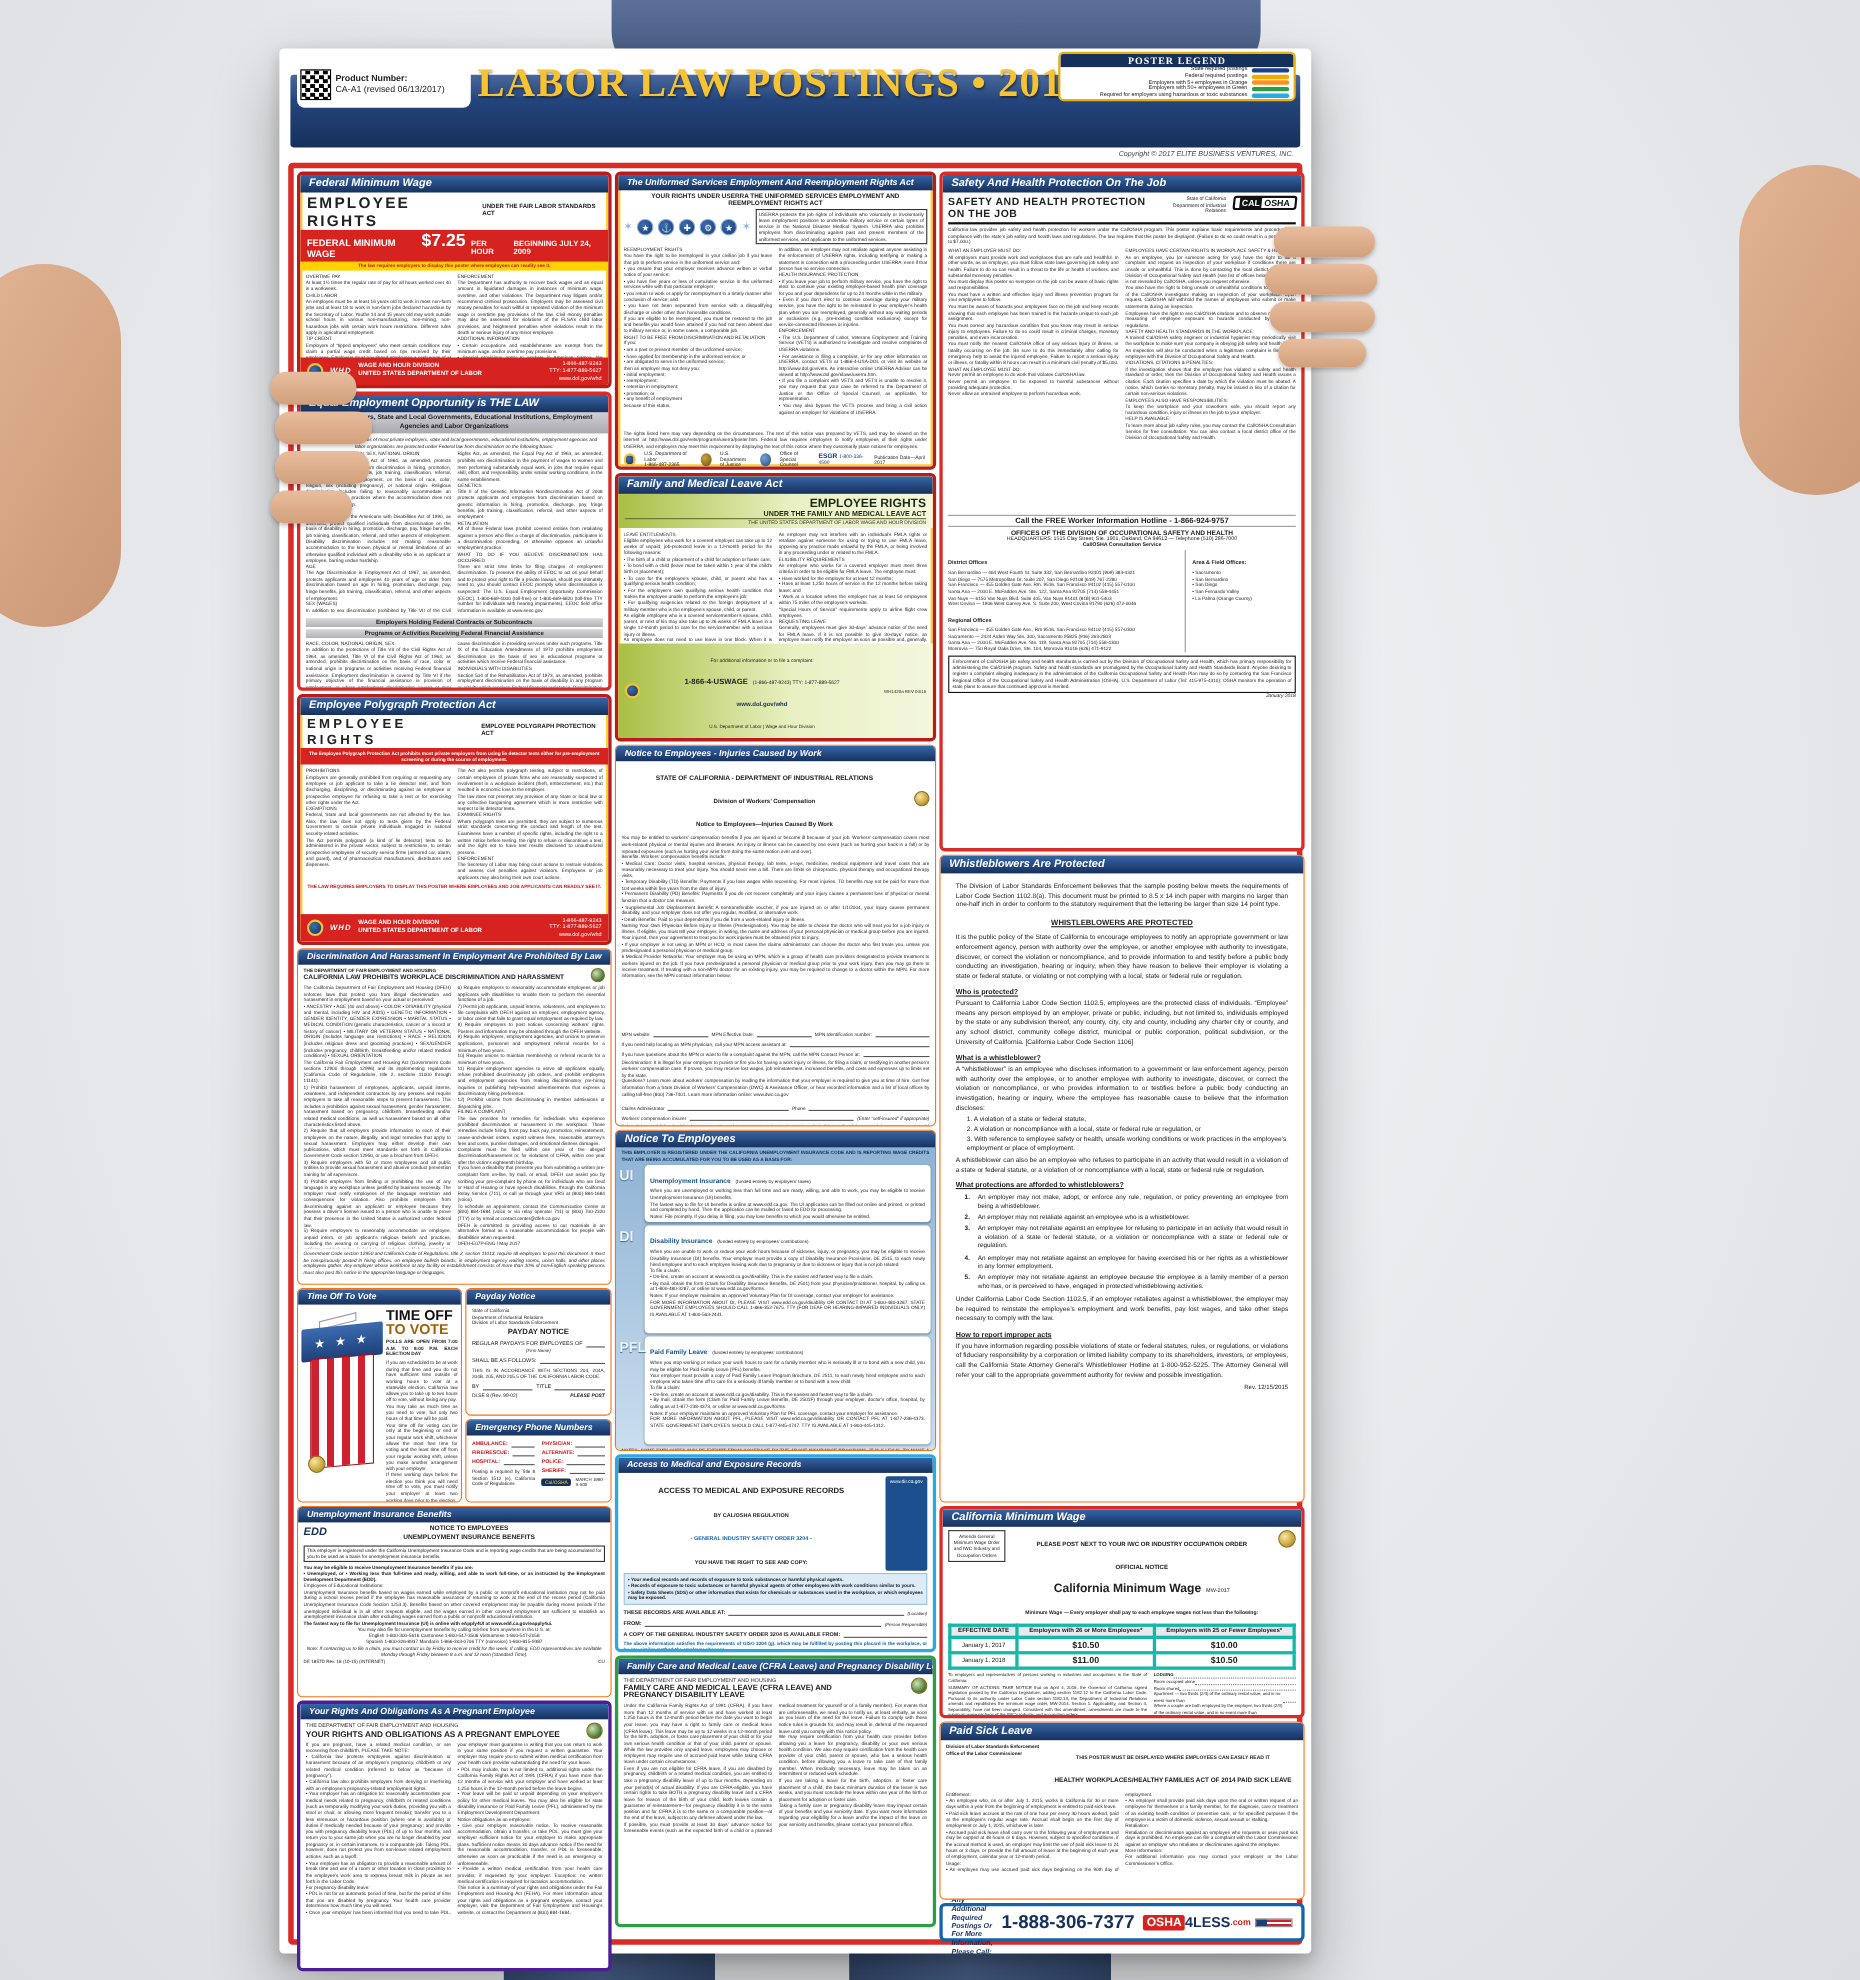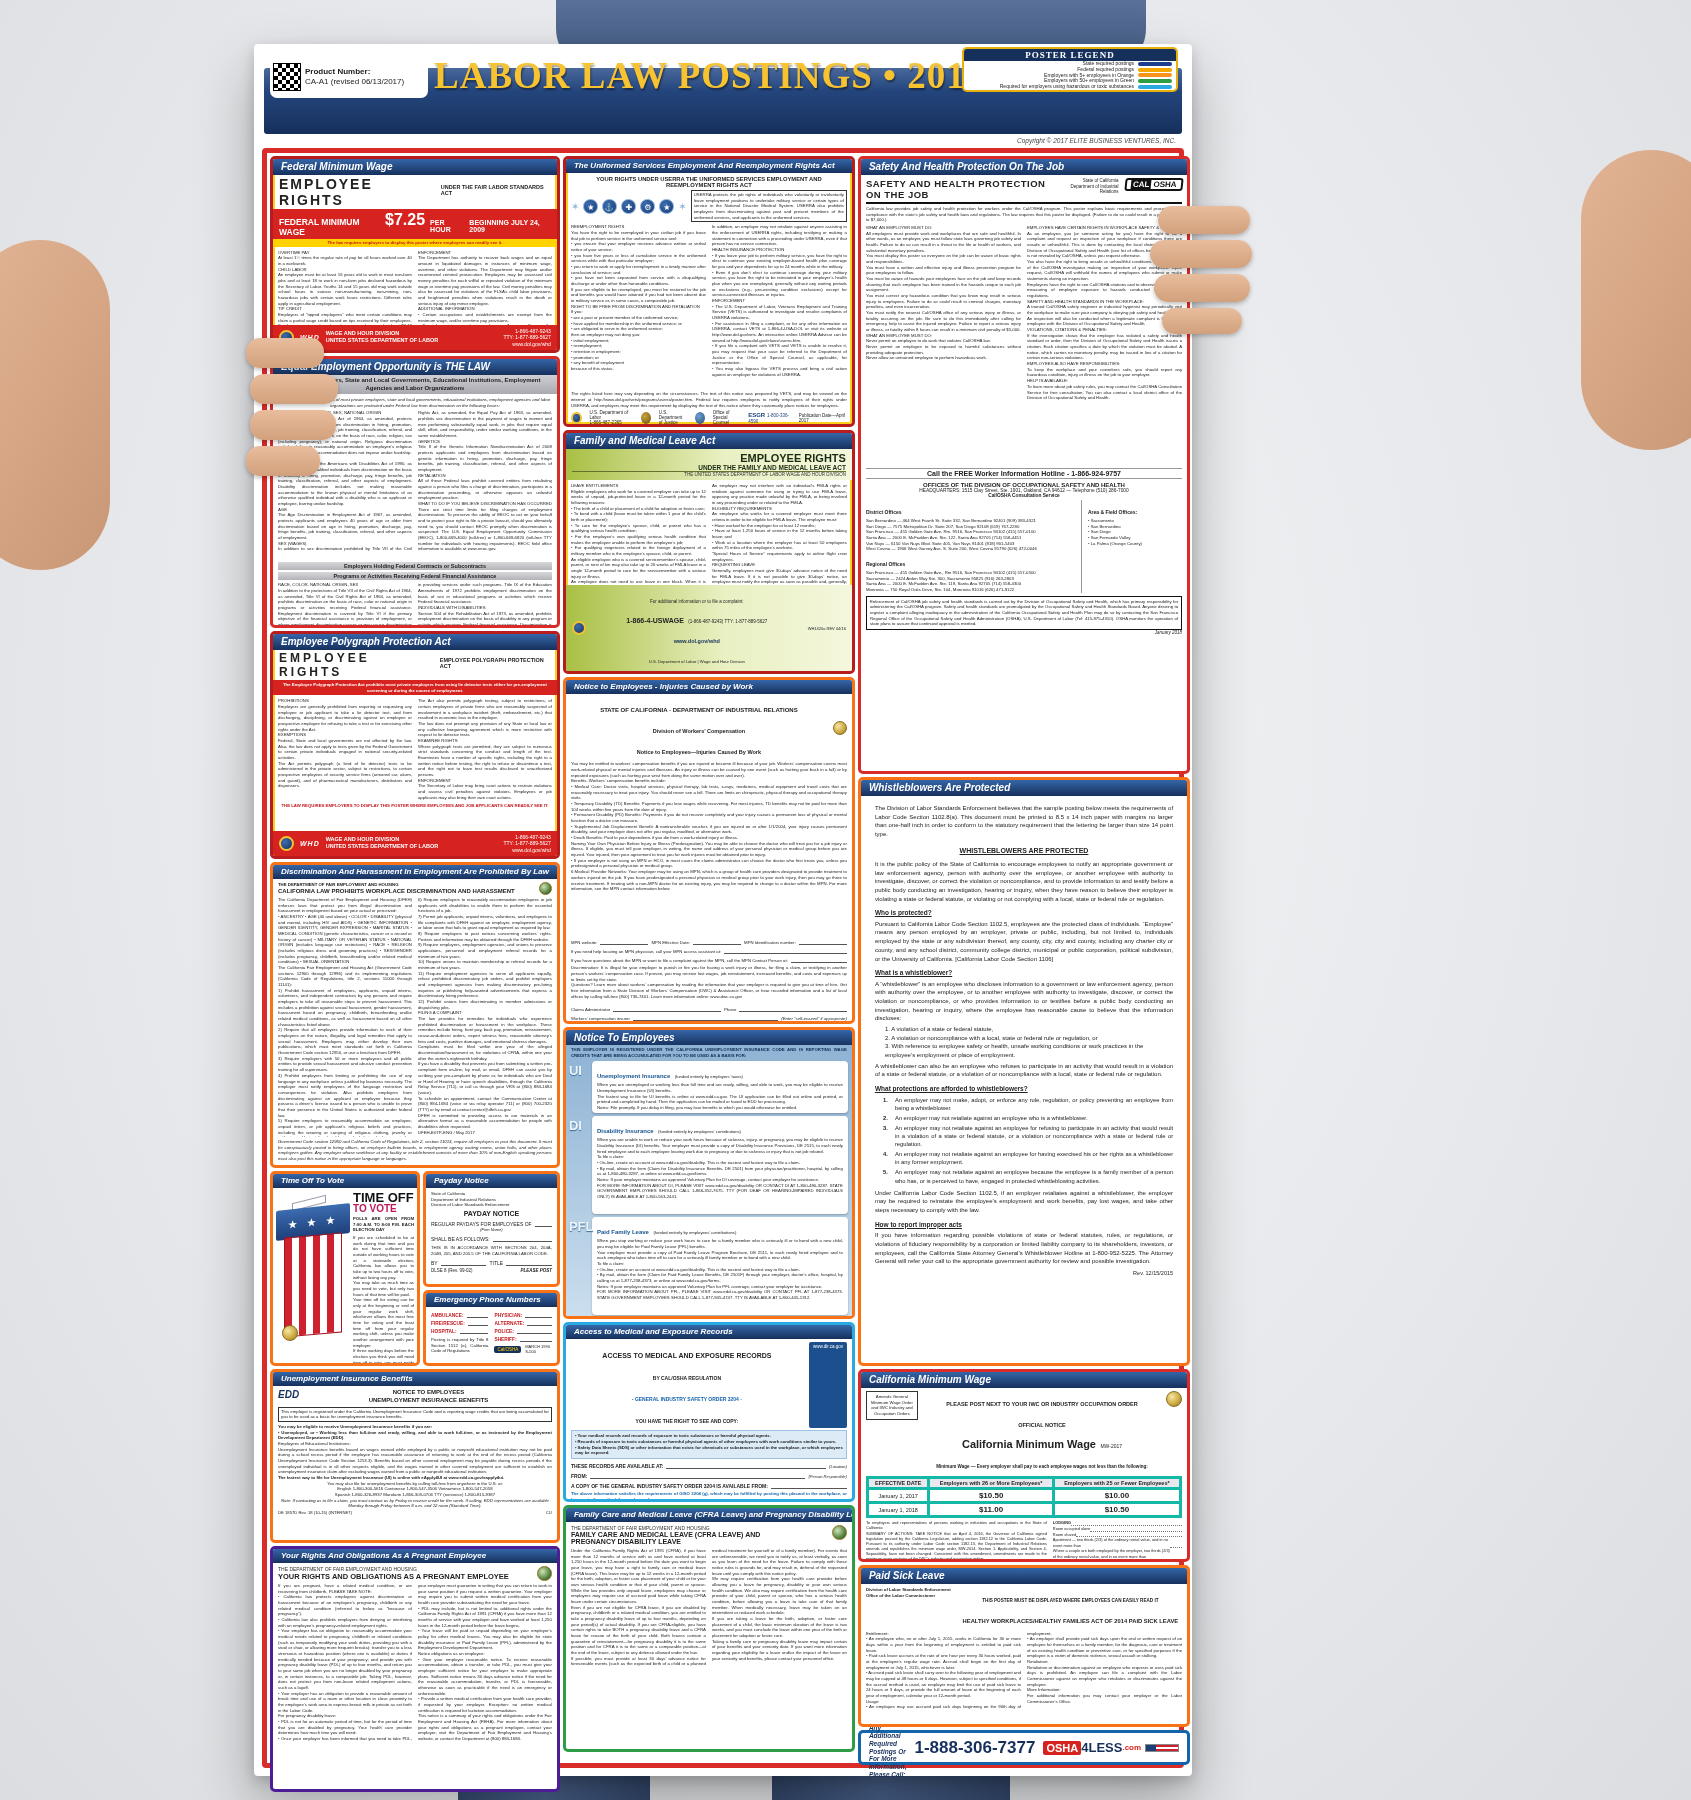--- a/index.html
+++ b/index.html
@@ -37,21 +37,21 @@
   .legend-row .sw{width:34px;height:4px;border-radius:2px;flex:0 0 34px}
   .copyright{position:absolute;right:16px;top:93px;font-size:6.5px;color:#444;font-style:italic}
   .content{position:absolute;left:8px;right:8px;top:104px;bottom:8px;border:5px solid #d92b27;border-radius:4px;
         background:#fff;display:flex;gap:3px;padding:3px}
   .col{display:flex;flex-direction:column;gap:3px}
   .col-l{width:295px}.col-m{width:292px}.col-r{flex:1}
   
   .sec{background:#fff;border-radius:5px;overflow:hidden;position:relative;flex:0 0 auto}
   .b-red{border:3px solid #d92b27}
   .b-fed{border:3px solid #b91c1c;box-shadow:inset 0 0 0 2px #fdd017}
-  .b-blue{border:3px solid #f97316}
+  .b-blue{border:1px solid #f97316}
   .b-orange{border:3px solid #4c1d95}
   .b-green{border:3px solid #2e9e46}
   .b-cyan{border:3px solid #29abe2}
   .sec-h{background:linear-gradient(180deg,#3566a8,#16305c);color:#fff;font-weight:bold;font-style:italic;
          font-size:10px;padding:2px 8px 3px;white-space:nowrap;overflow:hidden}
   .sec-h.sm{font-size:8px}
   .pad{padding:3px 5px}
   .tiny{font-size:4.3px;line-height:1.32;text-align:justify;color:#1a1a1a;white-space:pre-line}
   .cols2{column-count:2;column-gap:6px}
   .cap{font-weight:bold}
@@ -312,21 +312,21 @@
           <div class="sec-h sm">Time Off To Vote</div>
           <div style="display:flex;padding:3px;gap:3px">
             <div class="ballot">
               <span class="slot"></span>
               <span class="bx">★ ★ ★</span>
               <span class="stripes"></span>
               <span class="seal bseal"></span>
             </div>
             <div style="flex:1">
               <div style="font-size:13px;font-weight:bold;color:#111;line-height:1">TIME OFF</div>
-              <div style="font-size:10px;font-weight:bold;color:#be185d;line-height:1">TO VOTE</div>
+              <div style="font-size:13px;font-weight:bold;color:#a16207;line-height:1">TO VOTE</div>
               <div class="tiny cap" style="margin:2px 0">POLLS ARE OPEN FROM 7:00 A.M. TO 8:00 P.M. EACH ELECTION DAY</div>
               <div class="tiny">If you are scheduled to be at work during that time and you do not have sufficient time outside of working hours to vote at a statewide election, California law allows you to take up to two hours off to vote, without losing any pay.
 You may take as much time as you need to vote, but only two hours of that time will be paid.
 Your time off for voting can be only at the beginning or end of your regular work shift, whichever allows the most free time for voting and the least time off from your regular working shift, unless you make another arrangement with your employer.
 If three working days before the election you think you will need time off to vote, you must notify your employer at least two working days prior to the election.</div>
             </div>
           </div>
         </div>
         <div style="flex:1;display:flex;flex-direction:column;gap:3px">
           <div class="sec b-blue" style="height:116px">

